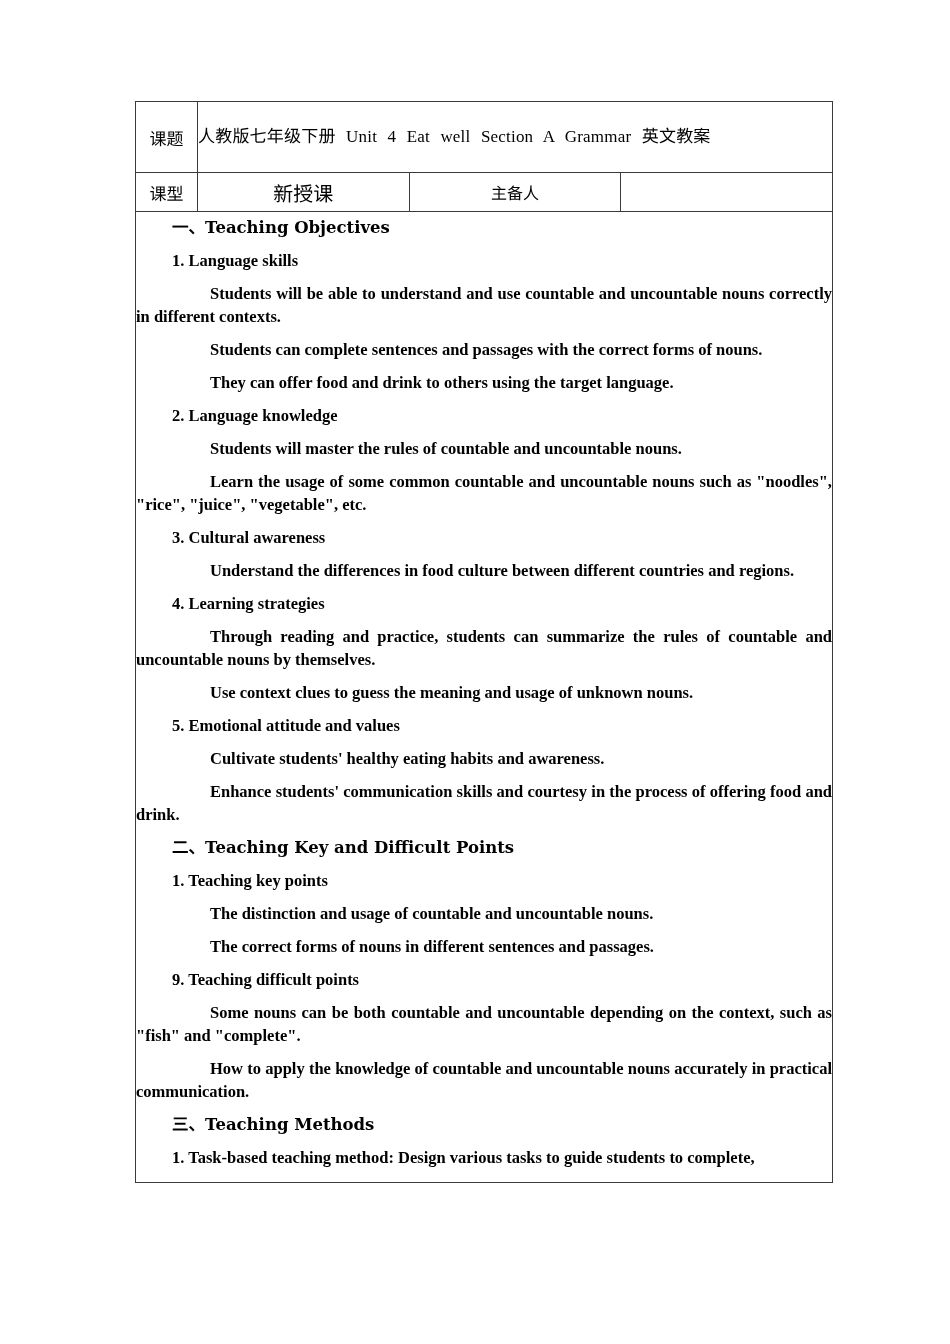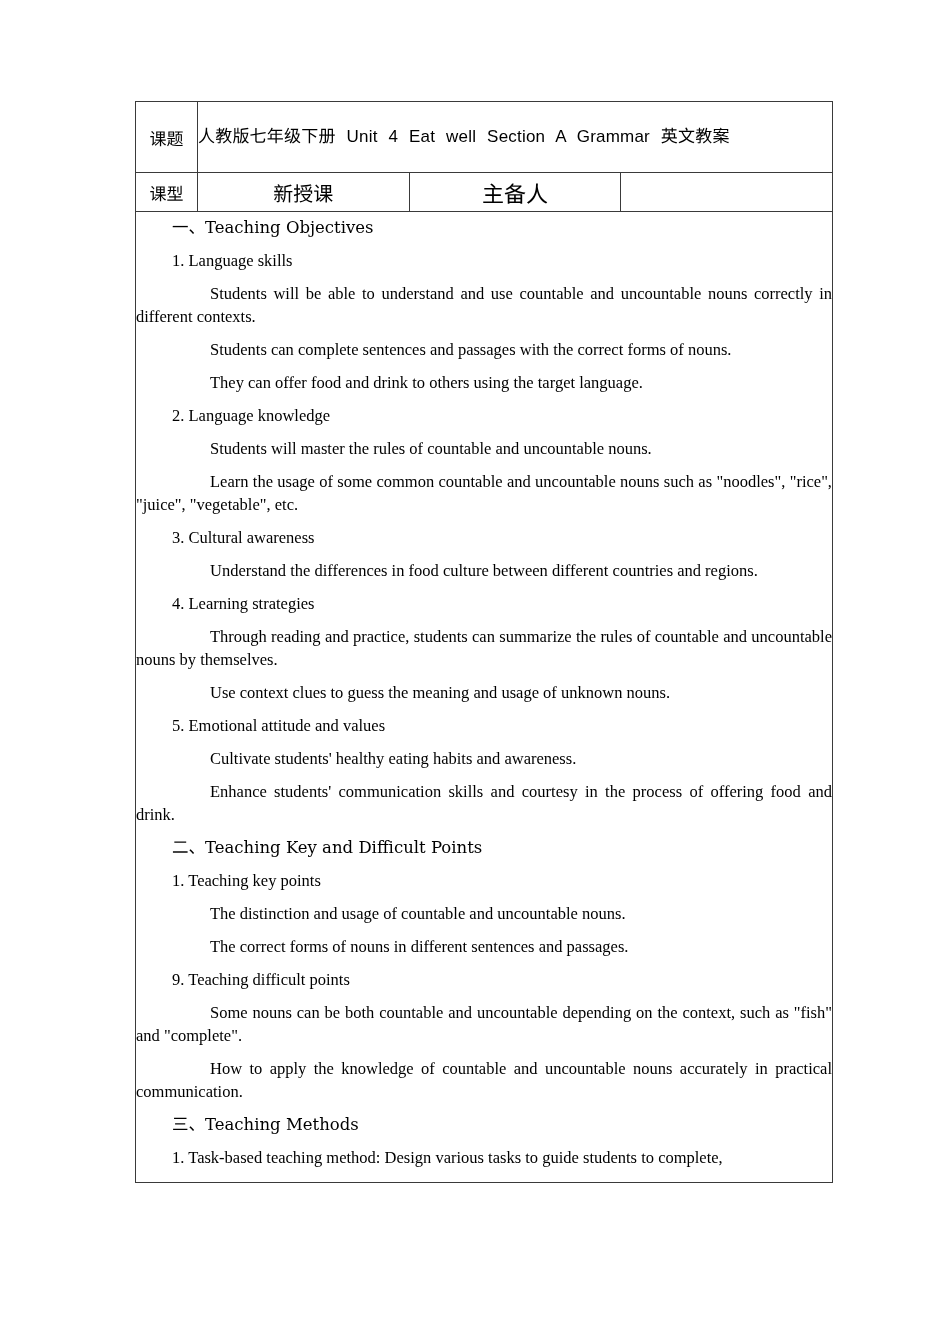--- a/index.html
+++ b/index.html
@@ -44,56 +44,57 @@
     text-align: center;
     font-size: 17px;
     font-family: "DejaVu Serif", "Liberation Serif", serif;
     height: 70px;
   }
   .cell-label.short { height: 38px; margin-top: 48px; }
 
   .cell-title {
     padding: 0 14px;
     font-size: 17px;
-    font-family: Liberation Sans, sans-serif;
+    font-family: Liberation Serif, serif;
     letter-spacing: 0.2px;
     word-spacing: 6px;
     line-height: 1.45;
   }
 
   .cell-type {
     width: 298px;
     text-align: center;
     font-size: 20px;
     font-family: "DejaVu Serif", "Liberation Serif", serif;
     height: 38px;
   }
   .cell-owner-label {
     width: 97px;
     text-align: center;
-    font-size: 22px;
+    font-size: 16px;
     font-family: "DejaVu Serif", "Liberation Serif", serif;
     height: 38px;
   }
   .cell-owner-value {
     width: 238px;
     height: 38px;
   }
 
   
   .cell-body {
     padding: 6px 6px 0 6px;
     vertical-align: top;
     height: 970px;
   }
 
   .content {
     position: relative;
     height: 962px;
     overflow: hidden;
+    font-weight: bold;
   }
 
   .content p {
     margin: 0 0 10px 0;
     font-size: 16.5px;
     line-height: 23px;
     text-align: justify;
     color: #000;
   }
   .content p:last-child { margin-bottom: 8px; }

